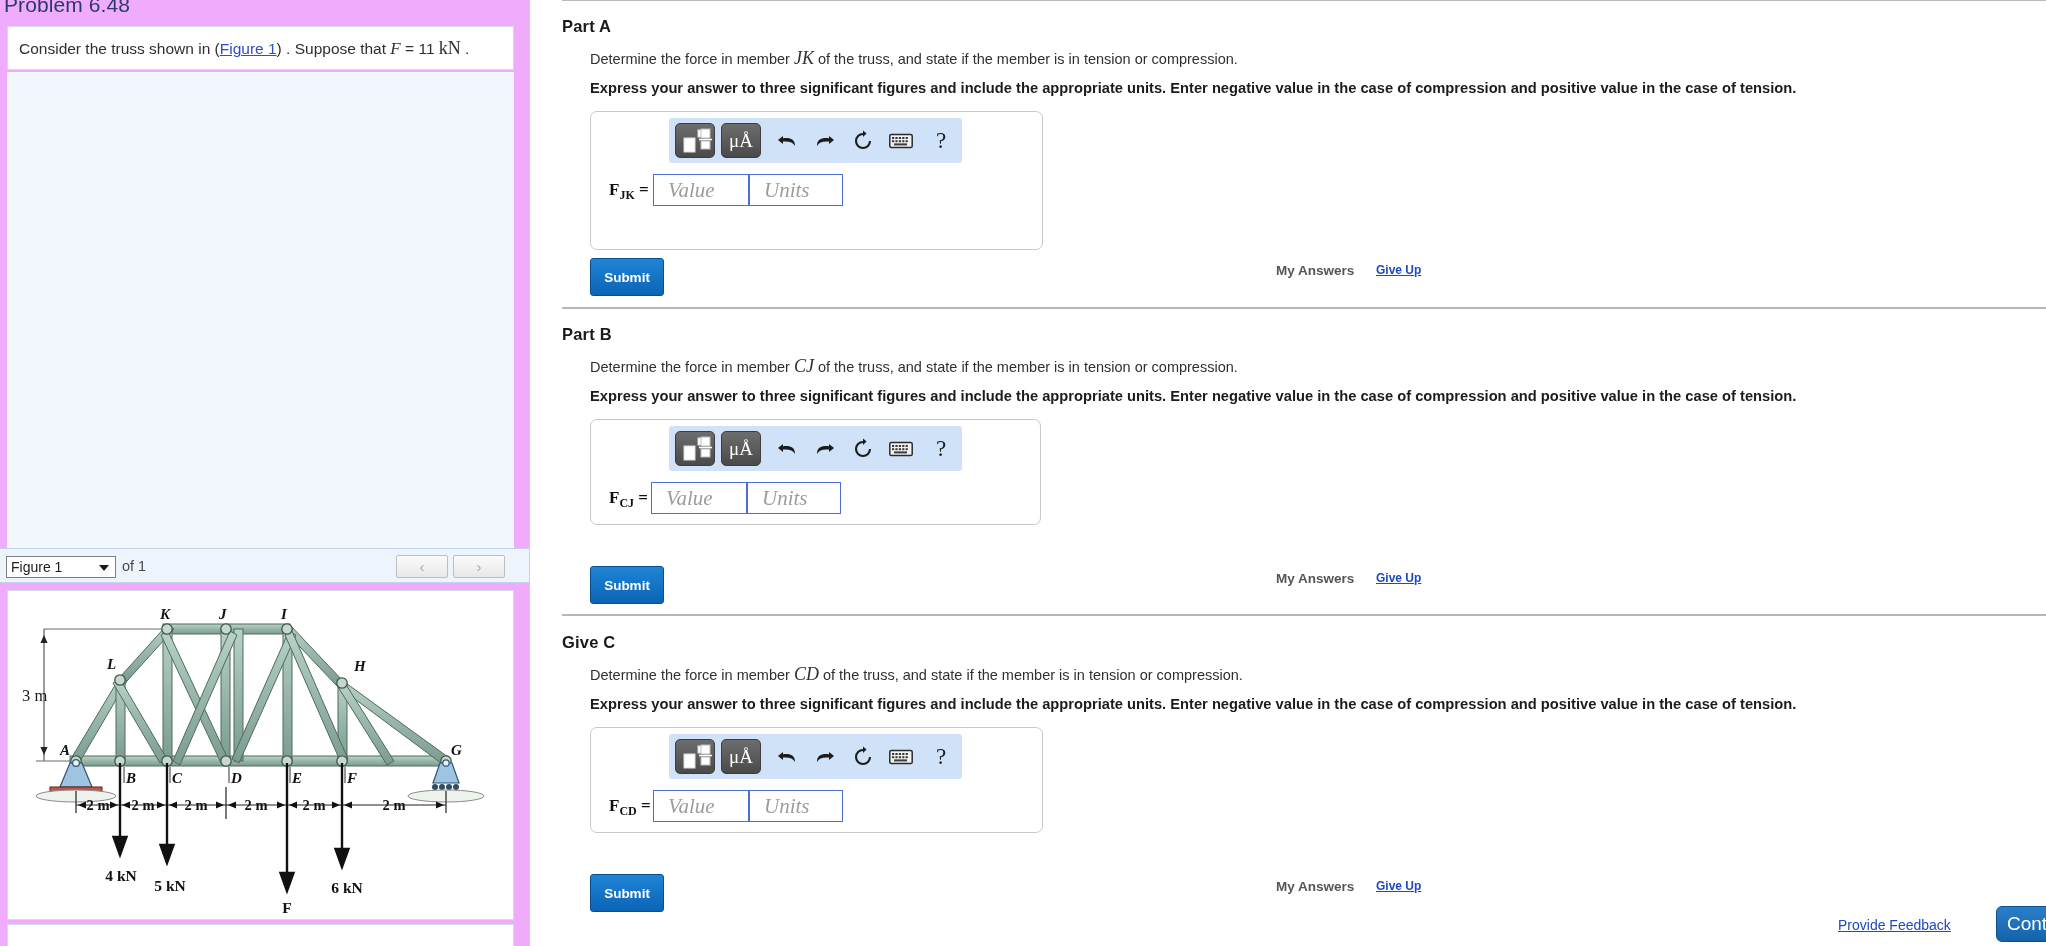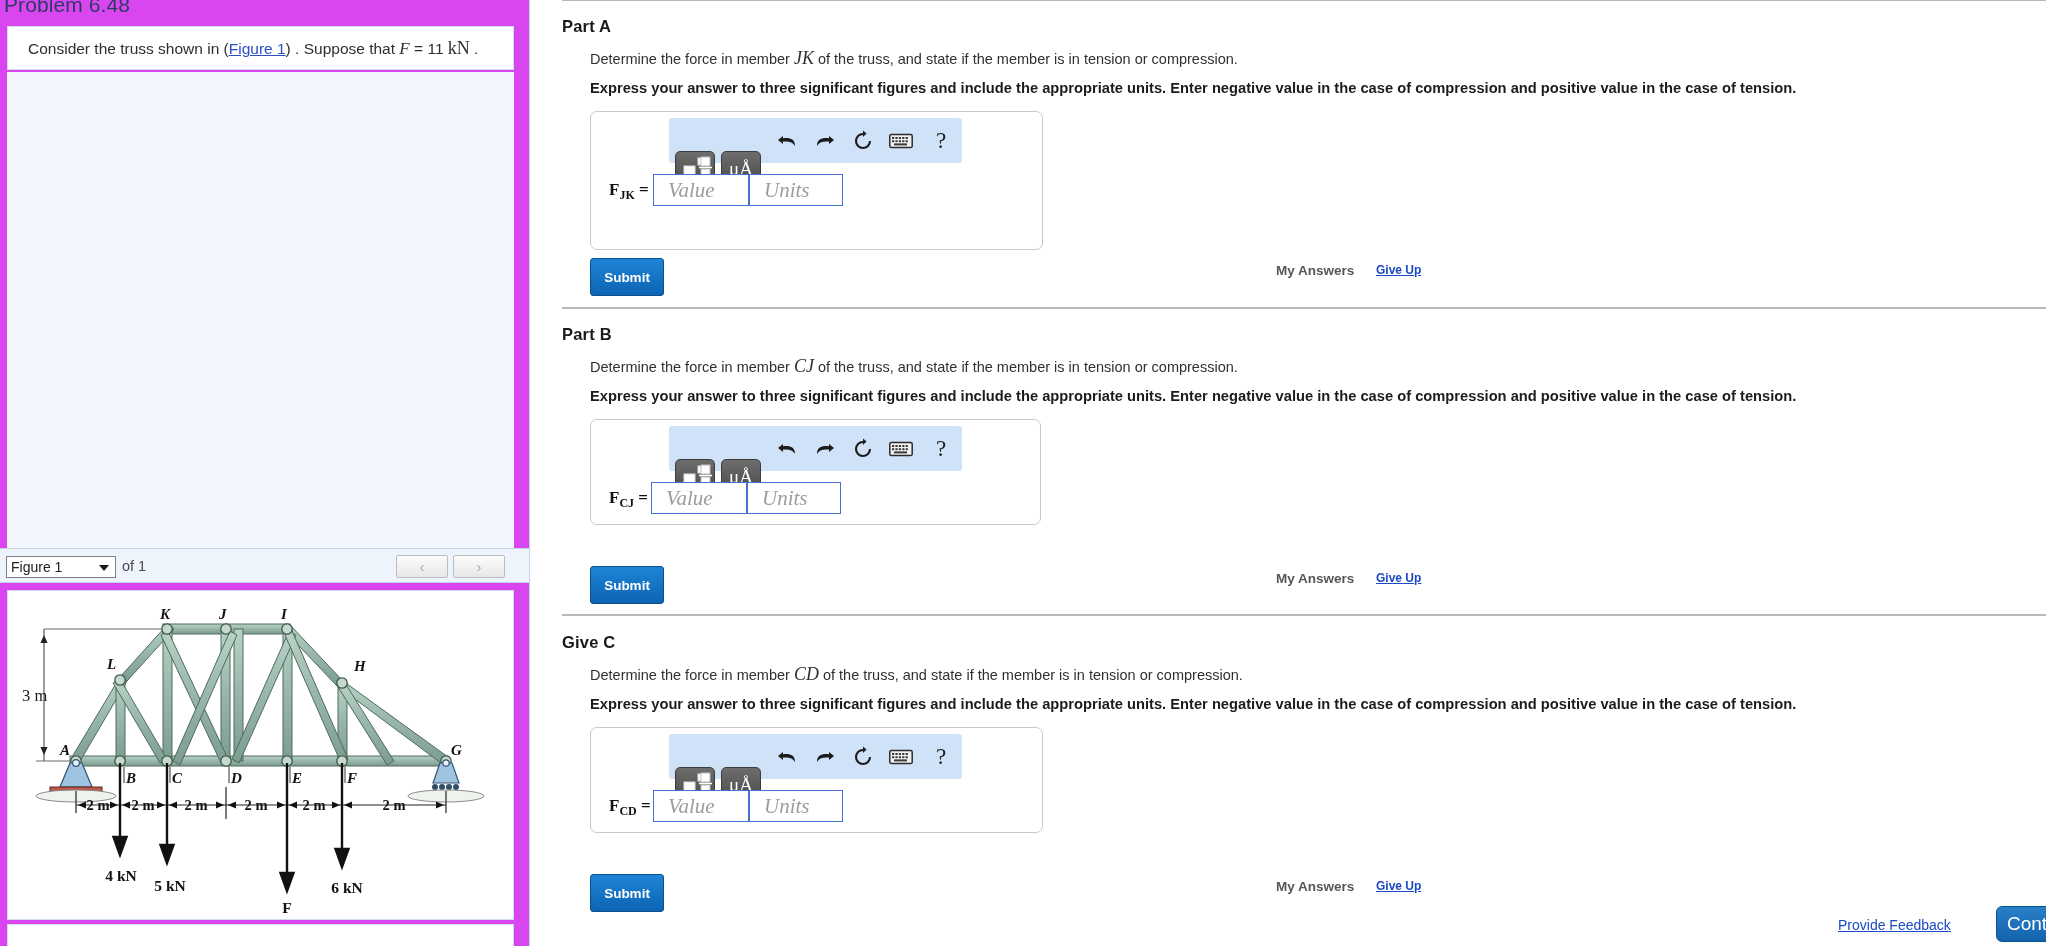--- a/index.html
+++ b/index.html
@@ -10,41 +10,41 @@
     background: #ffffff;
     font-family: "Liberation Sans", sans-serif;
   }
 
   #root { position: relative; width: 2046px; height: 946px; }
 
   
   #left-panel {
     position: absolute; left: 0; top: 0;
     width: 530px; height: 946px;
-    background: #d946ef;
+    background: #f0abfc;
     border-right: 1px solid #c3d4e8;
     overflow: hidden;
   }
 
   #problem-title {
     position: absolute; left: 4px; top: -7px;
     font-size: 21px; font-weight: 400;
     color: #2a3b63;
     letter-spacing: .1px;
     white-space: nowrap;
   }
 
   #statement-box {
     position: absolute; left: 7px; top: 26px;
     width: 507px; height: 44px;
     background: #ffffff;
     border: 1px solid #cfdcea;
   }
   #statement-text {
-    position: absolute; left: 20px; top: 11px;
+    position: absolute; left: 11px; top: 11px;
     font-size: 15.5px; color: #2f2f2f;
     white-space: nowrap;
   }
   .mathvar { font-family: "Liberation Serif", serif; font-style: italic; font-size: 17px; }
   .mathunit { font-family: "Liberation Serif", serif; font-style: normal; font-size: 18px; }
   .figlink { color: #2c4fc4; text-decoration: underline; cursor: pointer; }
 
   #left-spacer {
     position: absolute; left: 7px; top: 72px;
     width: 507px; height: 480px;
@@ -158,21 +158,20 @@
     border-radius: 3px;
     height: 45px;
   }
   .tb-btn {
     position: absolute; top: 5px;
     width: 40px; height: 35px;
     background: linear-gradient(#6d6d6d, #4a4a4a);
     border: 1px solid #3d3d3d;
     border-radius: 5px;
     cursor: pointer;
-    margin-top: 28px;
   }
   .tb-icon-math { left: 6px; }
   .tb-icon-units { left: 52px; }
   .tb-plain {
     position: absolute; top: 5px;
     width: 36px; height: 35px;
     display: flex; align-items: center; justify-content: center;
     cursor: pointer;
     color: #1c1c1c;
   }

